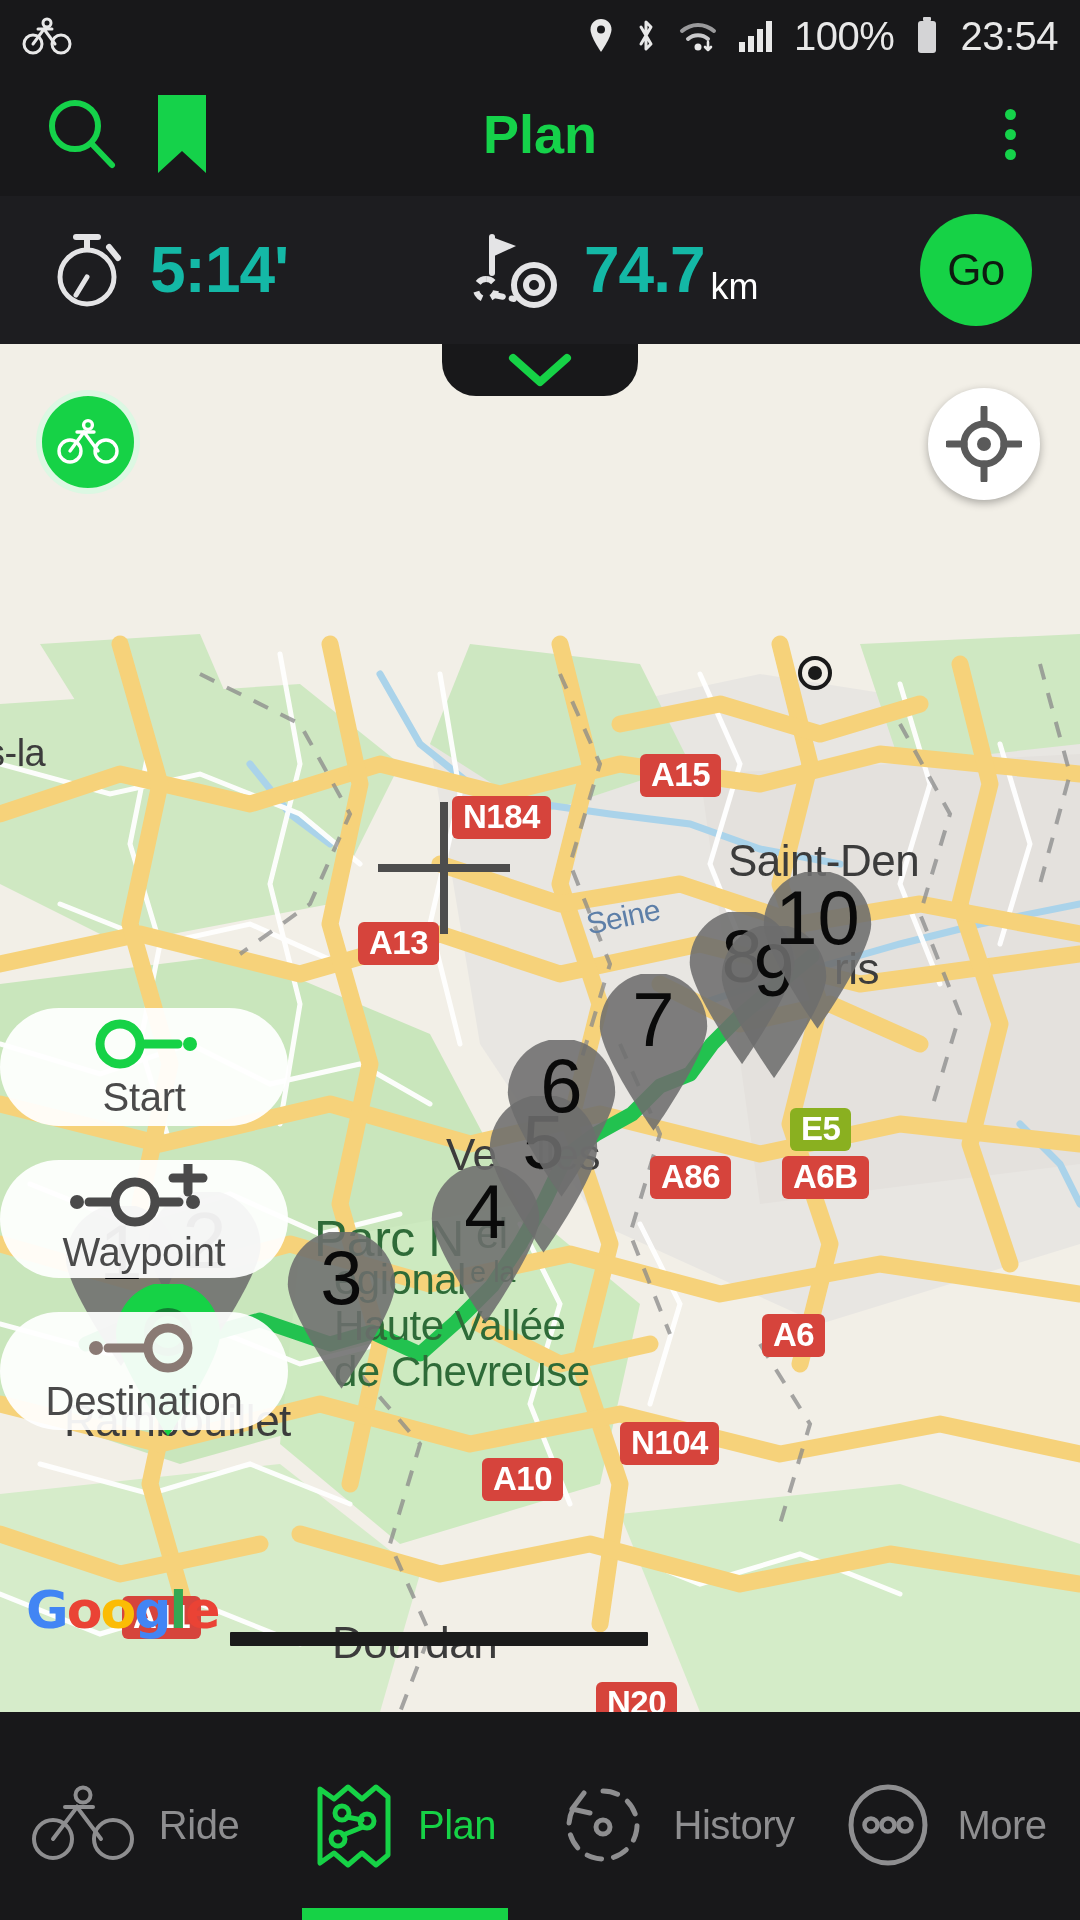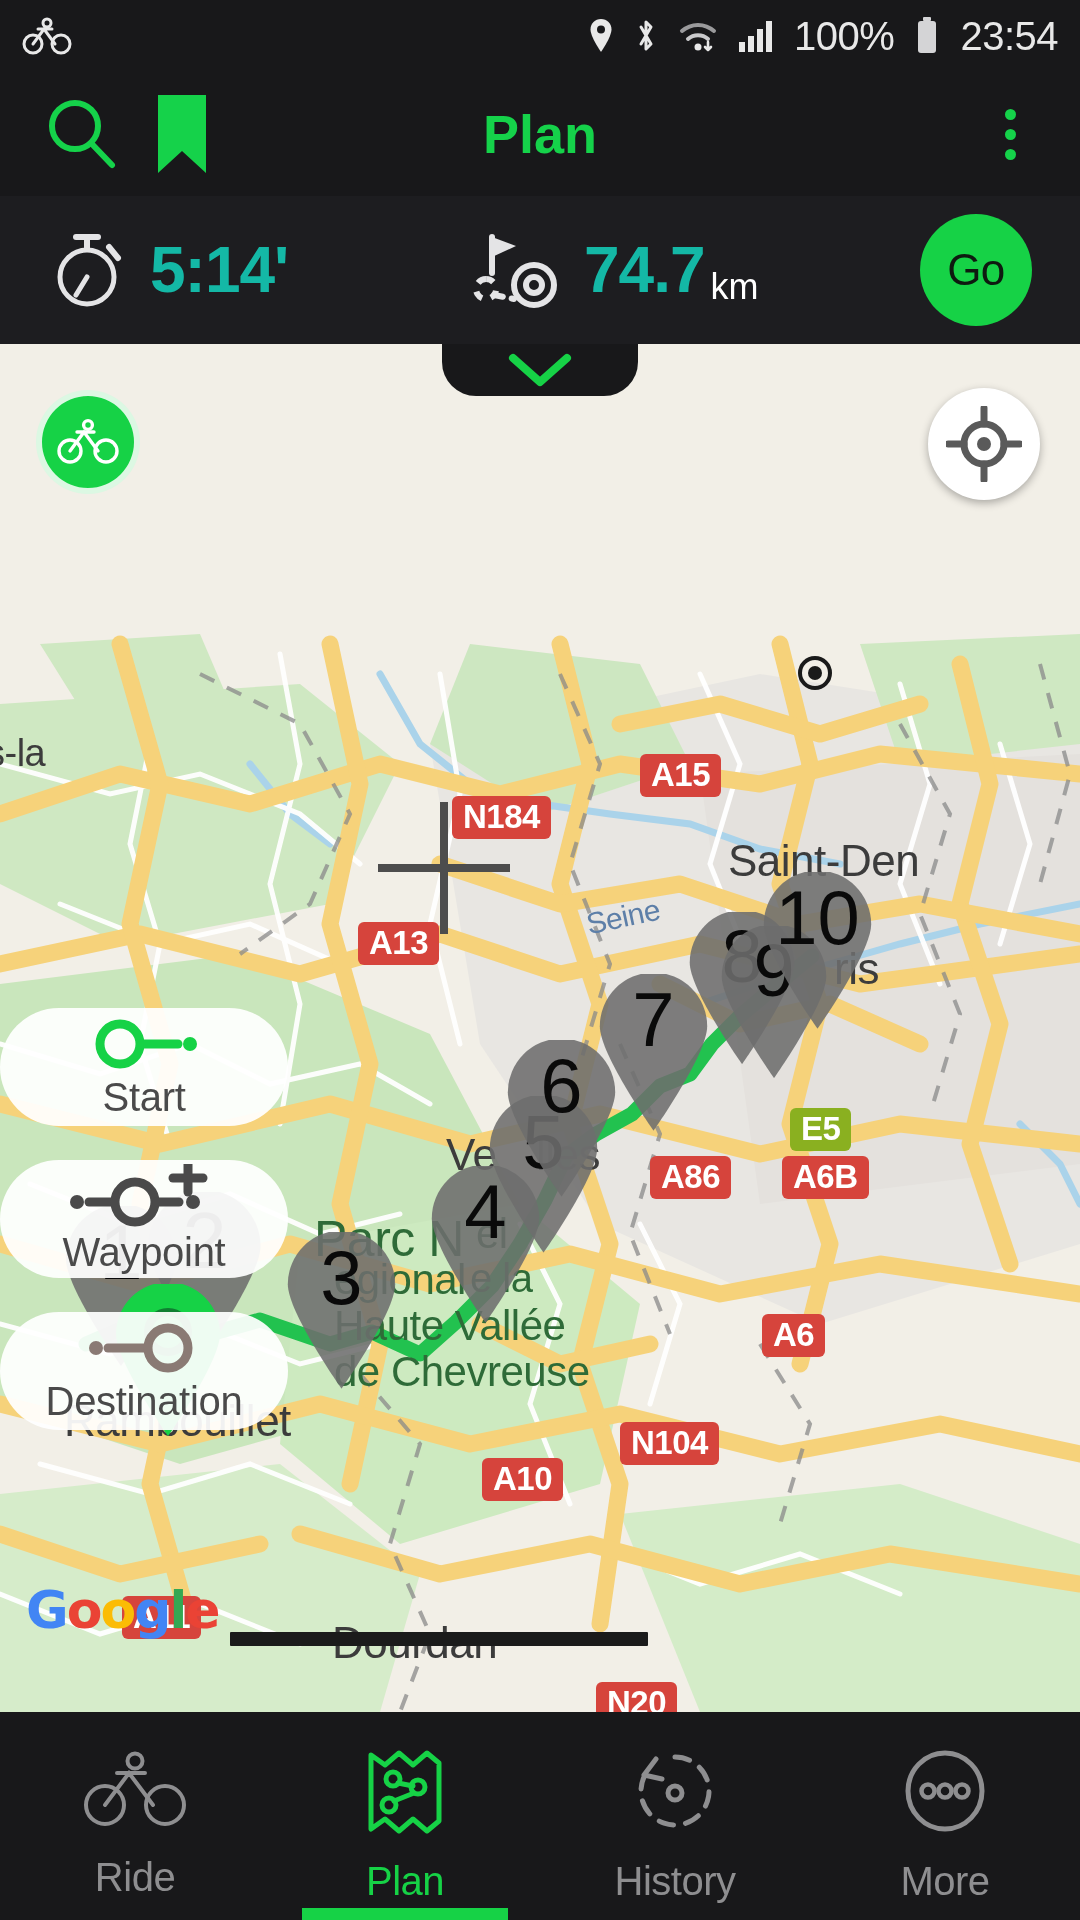--- a/index.html
+++ b/index.html
@@ -100,21 +100,21 @@
   .shield.green { background:#8ab020; }
 
   .place { position:absolute; color:#3c3c3c; z-index:11; white-space:nowrap;
     font-family:"Liberation Sans", sans-serif; letter-spacing:-0.5px; }
   .place.park { color:#2e6b38; }
   .place.water { color:#5d7fa8; }
 
   
   .bottomnav { position:absolute; bottom:0; left:0; width:1080px; height:208px;
     background:#18181a; display:flex; }
-  .navitem { flex:1; display:flex; flex-direction:column; align-items:center;
+  .navitem { flex:1; display:flex; flex-direction:row; align-items:center;
     justify-content:center; gap:24px; position:relative; cursor:pointer; padding-top:18px; }
   .navlabel { font-size:40px; color:#8e8e90; letter-spacing:-0.5px; }
   .navitem.active .navlabel { color:#16d246; }
   .nav-underline { position:absolute; bottom:0; left:50%; transform:translateX(-50%);
     width:206px; height:12px; background:#16d246; }
 </style>
 </head>
 <body>
 
 <div id="app">
@@ -329,21 +329,21 @@
         <div class="place water" style="font-size: 30px; transform: rotate(-12deg); position: absolute; left: 586px; top: 556px;">Seine</div>
         <div class="place" style="font-size: 44px; position: absolute; left: 834px; top: 600px;">ris</div>
         <div class="shield green" style="position: absolute; left: 790px; top: 764px;">E5</div>
         <div class="shield" style="position: absolute; left: 650px; top: 812px;">A86</div>
         <div class="shield" style="position: absolute; left: 782px; top: 812px;">A6B</div>
         <div class="place" style="font-size: 44px; position: absolute; left: 446px; top: 786px;">Ve</div>
         <div class="place" style="font-size: 44px; position: absolute; left: 536px; top: 786px;">lles</div>
         <div class="place park" style="font-size: 50px; position: absolute; left: 314px; top: 866px;">Parc N</div>
         <div class="place park" style="font-size: 42px; position: absolute; left: 476px; top: 866px;">el</div>
         <div class="place park" style="font-size: 42px; position: absolute; left: 334px; top: 912px;">egional</div>
-        <div class="place park" style="font-size: 40px; position: absolute; left: 470px; top: 912px;">e la</div>
+        <div class="place park" style="font-size: 29px; position: absolute; left: 470px; top: 912px;">e la</div>
         <div class="place park" style="font-size: 42px; position: absolute; left: 334px; top: 958px;">Haute Vallée</div>
         <div class="place park" style="font-size: 42px; position: absolute; left: 334px; top: 1004px;">de Chevreuse</div>
         <div class="shield" style="position: absolute; left: 762px; top: 970px;">A6</div>
         <div class="place" style="font-size: 44px; position: absolute; left: 64px; top: 1052px;">Rambouillet</div>
         <div class="shield" style="position: absolute; left: 620px; top: 1078px;">N104</div>
         <div class="shield" style="position: absolute; left: 482px; top: 1114px;">A10</div>
         <div class="shield" style="position: absolute; left: 122px; top: 1252px;">A11</div>
         <div class="place" style="font-size: 44px; position: absolute; left: 332px; top: 1274px;">Dourdan</div>
         <div class="shield" style="position: absolute; left: 596px; top: 1338px;">N20</div>
       </div>

